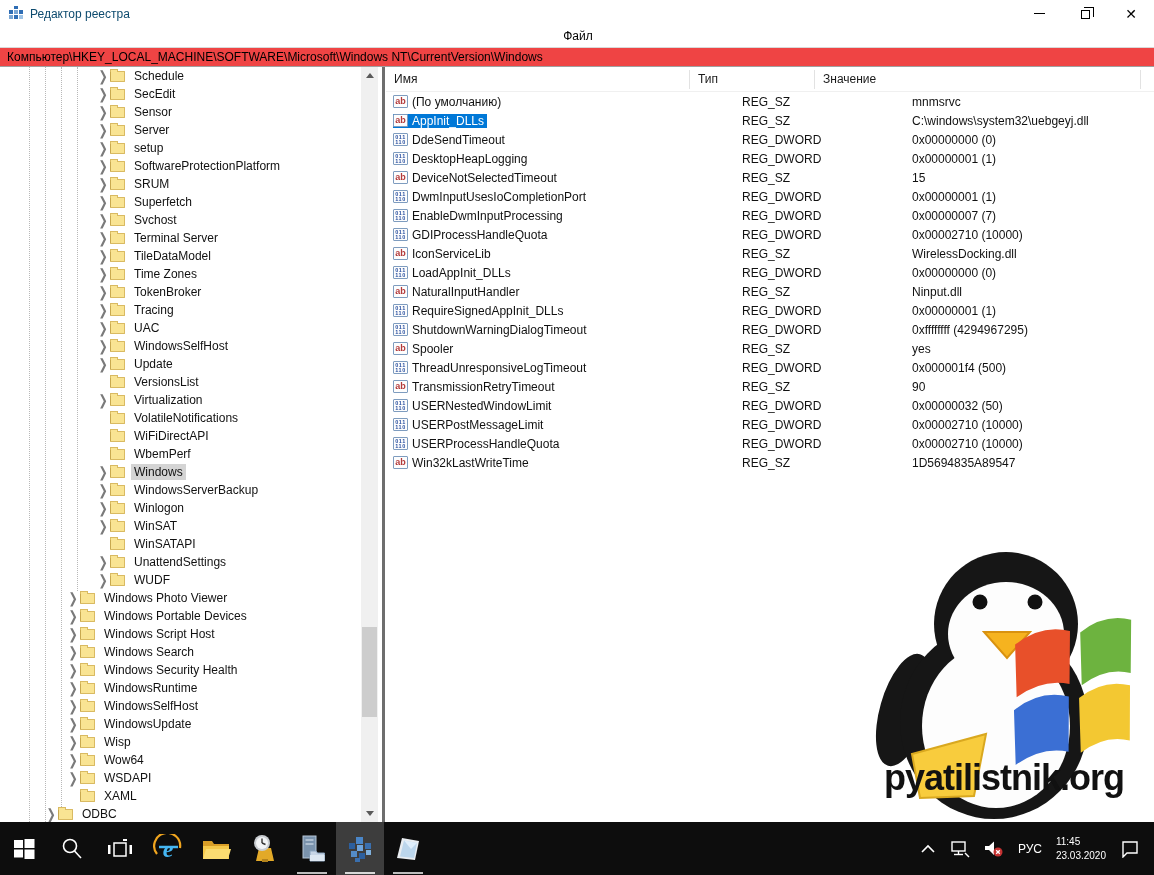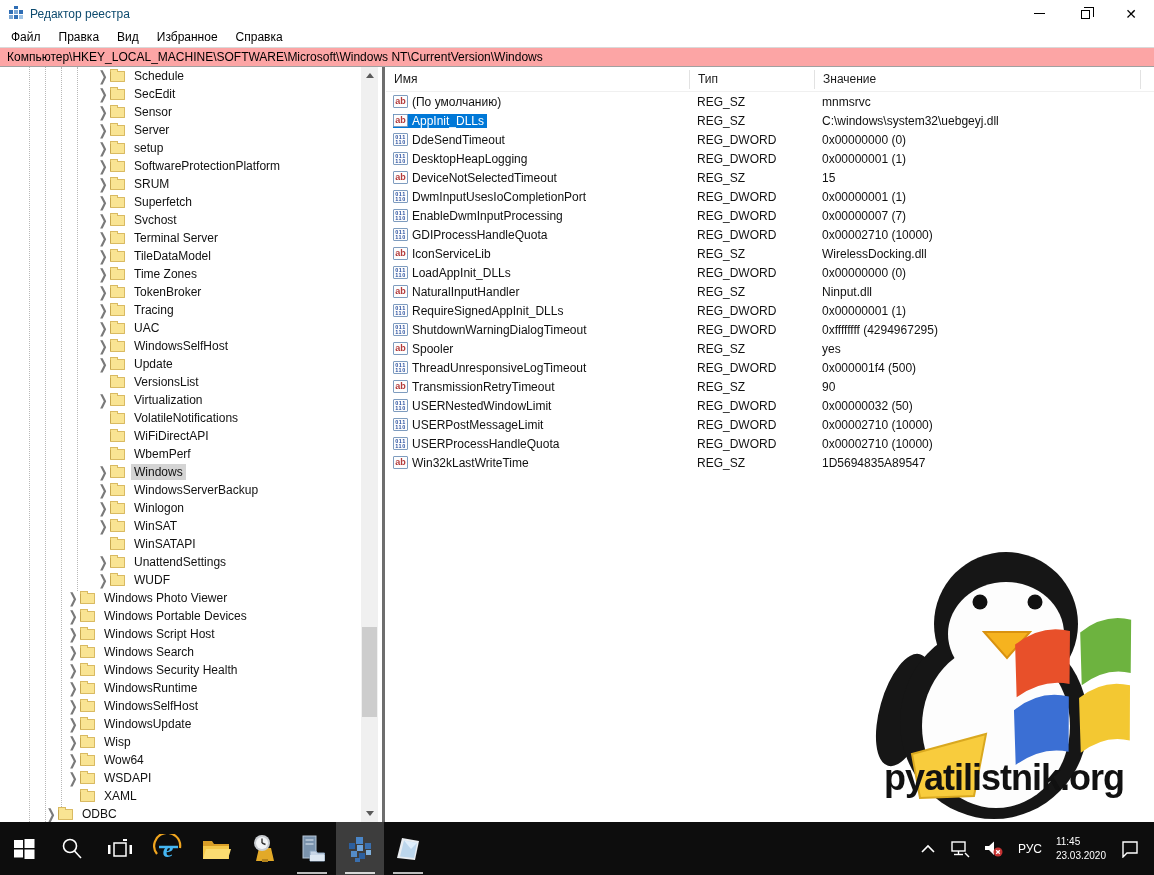--- a/index.html
+++ b/index.html
@@ -13,24 +13,24 @@
   .titlebar { position:absolute; top:0; left:0; right:0; height:27px; background:#fff; display:flex; align-items:center; }
   .titlebar .appicon { width:16px; height:16px; margin:0 6px 0 8px; }
   .titlebar .title { font-size:12px; color:#0c4a6e; }
   .wincontrols { margin-left:auto; display:flex; height:100%; }
   .wbtn { width:46px; height:100%; display:flex; align-items:center; justify-content:center; color:#000; cursor:default; }
   .glyph-min { width:11px; height:1px; background:#000; display:block; }
   .glyph-restore { width:9px; height:9px; border:1px solid #000; position:relative; background:#fff; margin-top:2px; }
   .glyph-restore::before { content:""; position:absolute; left:2px; top:-4px; width:9px; height:9px; border:1px solid #000; border-left:none; border-bottom:none; }
   .glyph-close { font-size:14px; line-height:14px; }
   
-  .menubar { position:absolute; top:27px; left:0; right:0; height:20px; background:#fff; display:flex; align-items:center; padding-left:2px; }
+  .menubar { position:absolute; top:27px; left:0; right:0; height:20px; background:#fff; display:flex; align-items:center; padding-left:2px;flex-direction:column; }
   .menu-item { padding:2px 9px; color:#000; }
   
-  .addressbar { position:absolute; top:47px; left:0; right:0; height:20px; background:#fca5a5; border-top:1px solid #d9d9d9; border-bottom:1px solid #a0a0a0; display:flex; align-items:center; padding-left:7px; color:#000; }
+  .addressbar { position:absolute; top:47px; left:0; right:0; height:20px; background:#ef4444; border-top:1px solid #d9d9d9; border-bottom:1px solid #a0a0a0; display:flex; align-items:center; padding-left:7px; color:#000; }
   
   .content { position:absolute; top:67px; left:0; right:0; bottom:53px; background:#fff; }
   .tree { position:absolute; left:0; top:0; width:378px; height:100%; overflow:hidden; }
   .guide { position:absolute; top:0; width:1px; border-left:1px dotted #b8b8b8; }
   .trow { position:relative; height:18px; display:flex; align-items:center; white-space:nowrap; cursor:default; }
   .chev { width:14px; text-align:center; color:#7a7a7a; font-size:11px; line-height:11px; transform:scaleY(1.3); flex:0 0 14px; }
   .chev.empty { visibility:hidden; }
   .folder { width:15px; height:11px; background:#f9e493; border:1px solid #d9ba62; border-left-color:#c8a84f; border-radius:1px; position:relative; flex:0 0 15px; margin-right:6px; }
   .folder::before { content:""; position:absolute; top:-3px; left:-1px; width:6px; height:2px; background:#f9e493; border:1px solid #d9ba62; border-bottom:none; }
   .tlabel { padding:1px 3px; }
@@ -41,21 +41,21 @@
   .varrow.up { top:0; } .varrow.down { bottom:0; }
   .tri-up { width:0; height:0; border-left:4px solid transparent; border-right:4px solid transparent; border-bottom:5px solid #5a5a5a; }
   .tri-down { width:0; height:0; border-left:4px solid transparent; border-right:4px solid transparent; border-top:5px solid #5a5a5a; }
   .vthumb { position:absolute; left:1px; width:15px; background:#cdcdcd; }
   .splitter { position:absolute; left:382px; top:0; bottom:0; width:3px; background:#6e6e6e; }
   
   .list { position:absolute; left:386px; right:0; top:0; bottom:0; background:#fff; }
   .lheader { display:grid; grid-template-columns:304px 125px 326px 1fr; height:25px; align-items:center; border-bottom:1px solid #f0f0f0; }
   .hcell { padding-left:8px; color:#1a1a1a; border-right:1px solid #e2e2e2; height:19px; line-height:19px; }
   .hcell.last { border-right:none; }
-  .lrow { display:grid; grid-template-columns:304px 125px 1fr; height:19px; align-items:center; cursor:default; }
+  .lrow { display:grid; grid-template-columns:304px 125px 1fr; height:19px; align-items:center; cursor:default;gap:45px; }
   .ncell { padding-left:7px; display:flex; align-items:center; overflow:hidden; }
   .nwrap { display:inline-flex; align-items:center; padding-right:3px; }
   .lrow.selected .nwrap { background:#0078d7; color:#fff; }
   .vicon { width:15px; height:13px; border:1px solid #7e9cbf; background:#fdfdfd; flex:0 0 15px; margin-right:4px; display:flex; flex-direction:column; align-items:center; justify-content:center; border-radius:1px; }
   .vicon.sz { color:#b33a3a; font-size:9px; font-weight:bold; line-height:9px; }
   .vicon.dword { color:#2950a0; font-size:5.5px; font-weight:bold; line-height:5px; letter-spacing:0.5px; }
   .tcell, .vcell { padding-left:7px; white-space:nowrap; overflow:hidden; }
   
   .watermark { position:absolute; left:858px; top:540px; width:296px; height:280px; z-index:5; pointer-events:none; }
   

